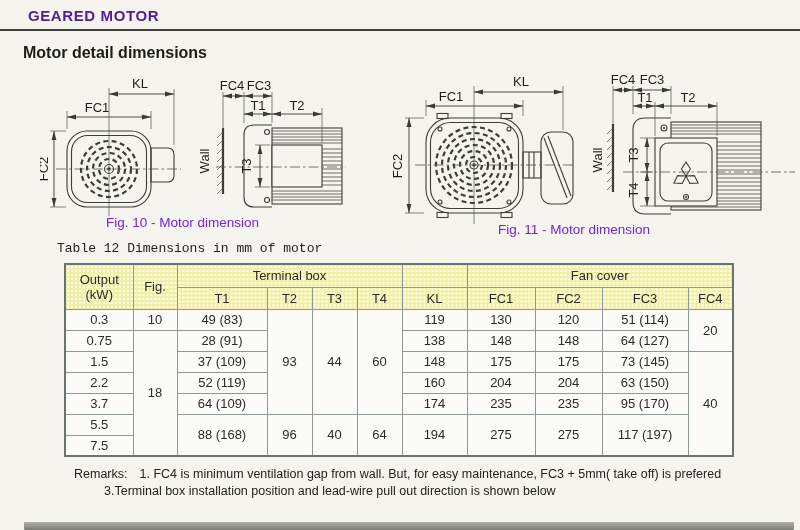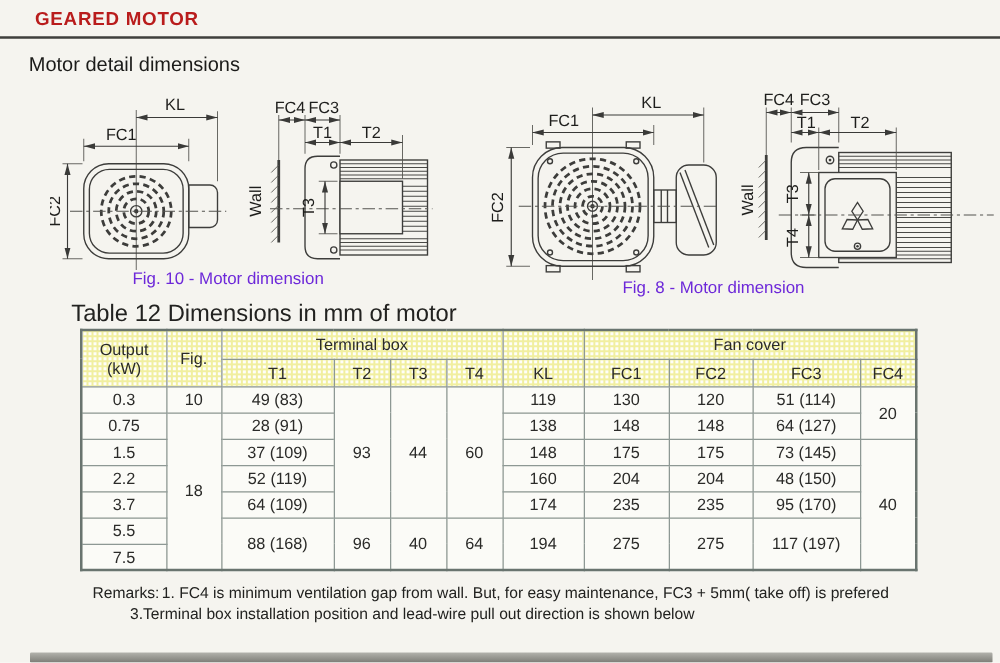--- a/index.html
+++ b/index.html
@@ -2,28 +2,28 @@
 <html><head>
 <meta charset="utf-8">
 <style>
   html,body { margin:0; padding:0; }
   .page {
     position:relative; width:800px; height:530px; overflow:hidden;
     background:#f5f4ef; font-family:"Liberation Sans", sans-serif; color:#1e1e1c;
   }
   .doc-header {
     position:absolute; left:28px; top:7px; font-size:15px; font-weight:bold;
-    letter-spacing:.6px; color:#b91c1c;
+    letter-spacing:.6px; color:#4c1d95;
   }
   .doc-rule { position:absolute; left:0; top:29px; width:800px; height:2px; background:#3f3f3d; }
   .section-title {
-    position:absolute; left:23px; top:44px; font-size:16px; font-weight:normal; color:#1b1b19;
+    position:absolute; left:23px; top:44px; font-size:16px; font-weight:bold; color:#1b1b19;
   }
   .caption { position:absolute; font-size:13.5px; color:#6d28d9; white-space:nowrap; }
-  .table-title { position:absolute; left:57px; top:241px; font-size:19px; color:#222220; }
+  .table-title { position:absolute; left:57px; top:241px; font-size:13px; color:#222220;font-family:Liberation Mono, monospace; }
 
   .fig { position:absolute; }
   .fig .dl  { fill:none; stroke:#3d3d3b; stroke-width:1.1; }
   .fig .gr  { fill:none; stroke:#3d3d3b; stroke-width:2.2; stroke-dasharray:5 3.4; }
   .fig .fin { fill:none; stroke:#3d3d3b; stroke-width:.75; }
   .fig .xln { fill:none; stroke:#53534f; stroke-width:.7; }
   .fig .dim { stroke:#3a3a38; stroke-width:.9; marker-start:url(#arr); marker-end:url(#arr); }
   .fig .cl  { fill:none; stroke:#53534f; stroke-width:.8; stroke-dasharray:10 3 2.5 3; }
   .fig .wl  { stroke:#3d3d3b; stroke-width:2.2; }
   .fig .boxfill { fill:#f5f4ef; stroke:#3d3d3b; stroke-width:1.1; }
@@ -43,21 +43,21 @@
     background-image: radial-gradient(circle, rgba(255,255,255,.95) 1.1px, rgba(255,255,255,0) 1.6px);
     background-size:4px 4px;
   }
   .dim-table tr.h1 { height:23px; }
   .dim-table tr.h2 { height:22px; }
   .dim-table tr.br { height:21px; }
   .out-hdr { line-height:15px; }
 
   .remarks { position:absolute; left:74px; top:466px; font-size:12.5px; color:#222220; line-height:16.5px; }
   .remarks .indent { padding-left:30px; }
-  .remarks .rlabel { margin-right:2px; }
+  .remarks .rlabel { margin-right:12px; }
   .bottom-band {
     position:absolute; left:24px; top:522px; width:770px; height:8px;
     background:linear-gradient(#b2b2ac, #7d7d77); border-radius:1px;
   }
 </style>
 </head>
 <body>
 
 <div class="page">
 
@@ -227,21 +227,21 @@
     <text x="95" y="40" text-anchor="middle">T2</text>
     <line class="xln" x1="62" y1="76" x2="47" y2="76"></line>
     <line class="xln" x1="60" y1="110" x2="47" y2="110"></line>
     <line class="xln" x1="62" y1="144" x2="47" y2="144"></line>
     <line class="dim" x1="54" y1="76" x2="54" y2="110"></line>
     <line class="dim" x1="54" y1="110" x2="54" y2="144"></line>
     <text x="45" y="93" text-anchor="middle" transform="rotate(-90 45 93)">T3</text>
     <text x="45" y="128" text-anchor="middle" transform="rotate(-90 45 128)">T4</text>
   </svg>
 
-  <div class="caption" style="left:498px;top:222px">Fig. 8 - Motor dimension</div>
+  <div class="caption" style="left:498px;top:222px">Fig. 11 - Motor dimension</div>
 
   <div class="table-title">Table 12 Dimensions in mm of motor</div>
 
   <table class="dim-table">
     <colgroup>
       <col style="width:68px">
         <col style="width:44px">
         <col style="width:90px">
         <col style="width:45px">
       <col style="width:45px">
@@ -304,21 +304,21 @@
       <td>175</td>
       <td>73 (145)</td>
       <td rowspan="5">40</td>
     </tr>
     <tr class="br">
       <td>2.2</td>
       <td>52 (119)</td>
       <td>160</td>
       <td>204</td>
       <td>204</td>
-      <td>48 (150)</td>
+      <td>63 (150)</td>
     </tr>
     <tr class="br">
       <td>3.7</td>
       <td>64 (109)</td>
       <td>174</td>
       <td>235</td>
       <td>235</td>
       <td>95 (170)</td>
     </tr>
     <tr class="br">

